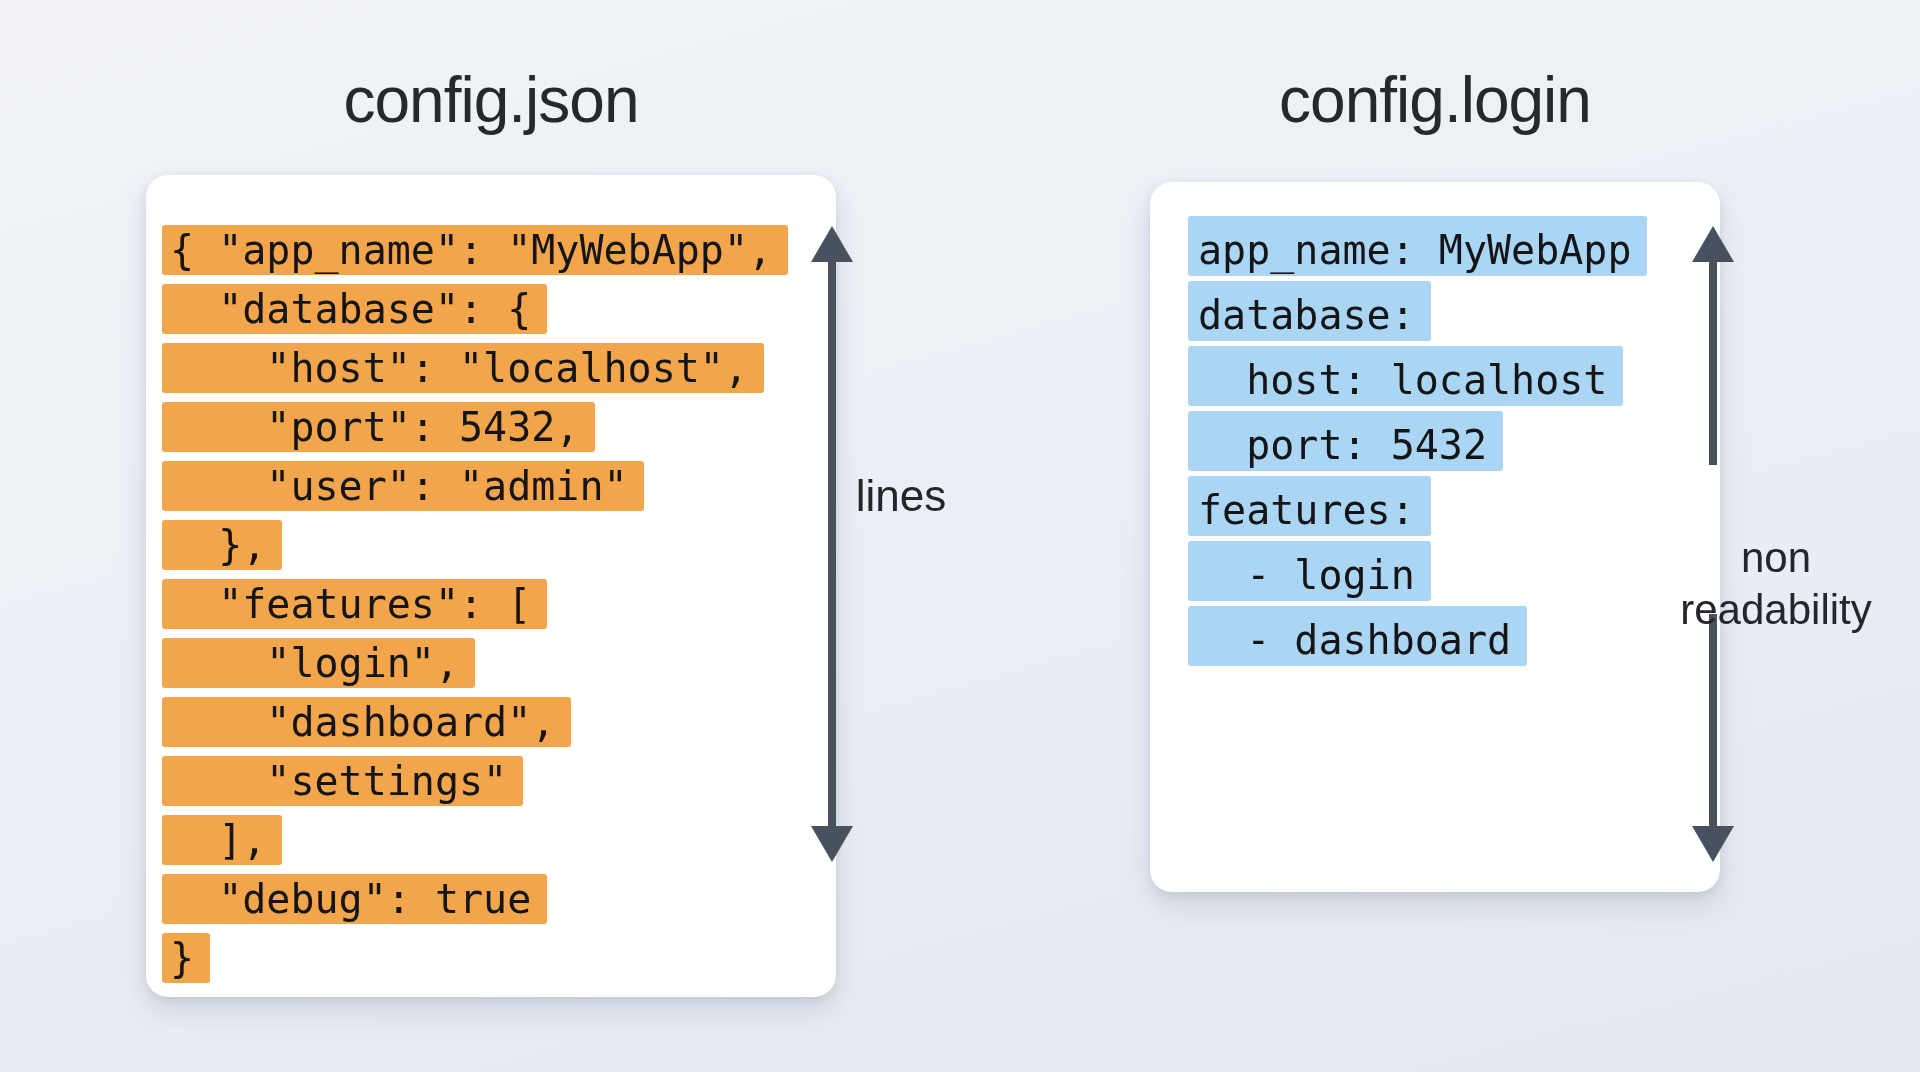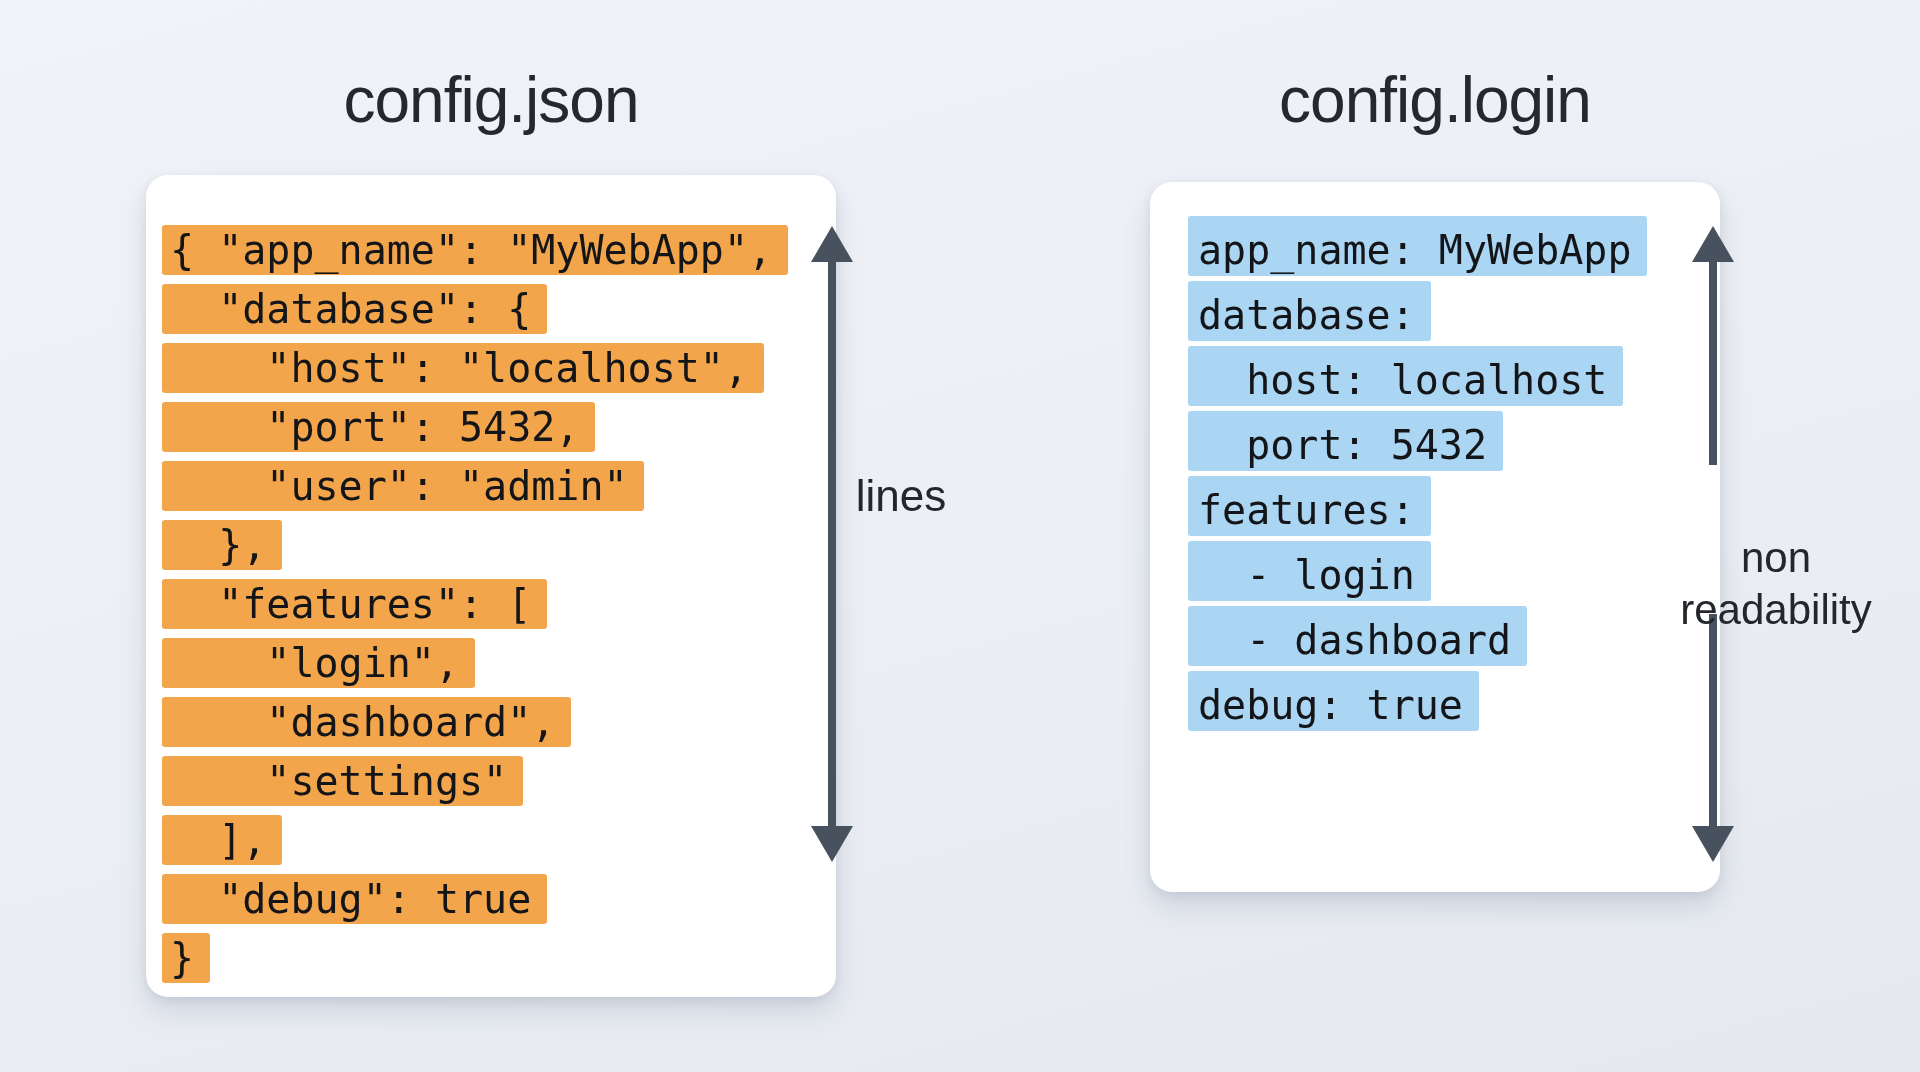--- a/index.html
+++ b/index.html
@@ -100,21 +100,20 @@
   </div>
 
   <div class="card yaml">
     <div class="code-line"><span class="hl">app_name: MyWebApp</span></div>
     <div class="code-line"><span class="hl">database:</span></div>
     <div class="code-line"><span class="hl">  host: localhost</span></div>
     <div class="code-line"><span class="hl">  port: 5432</span></div>
     <div class="code-line"><span class="hl">features:</span></div>
     <div class="code-line"><span class="hl">  - login</span></div>
     <div class="code-line"><span class="hl">  - dashboard</span></div>
-    <div class="code-line"><span class="hl">debug: true</span></div>
   </div>
 
   <div>
     <div class="arrow-part tri-up" style="left:811px; top:226px;"></div>
     <div class="arrow-part arrow-line" style="left:828px; top:258px; height:572px;"></div>
     <div class="arrow-part tri-down" style="left:811px; top:826px;"></div>
   </div>
   <div class="annotation count">
     <div>lines</div>
   </div>

